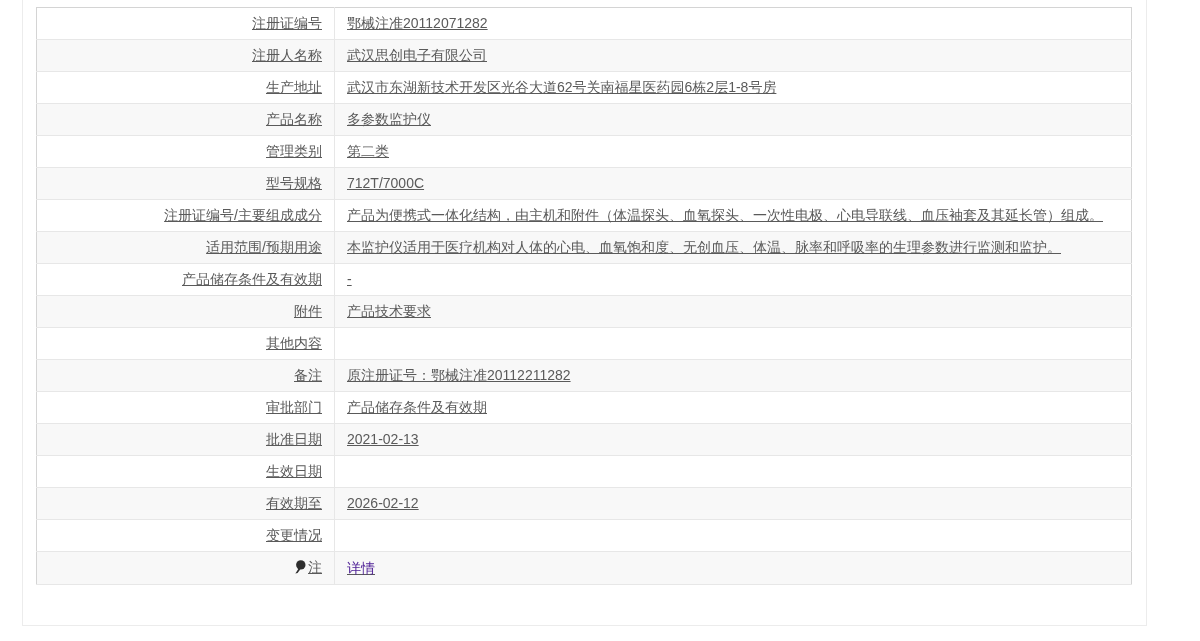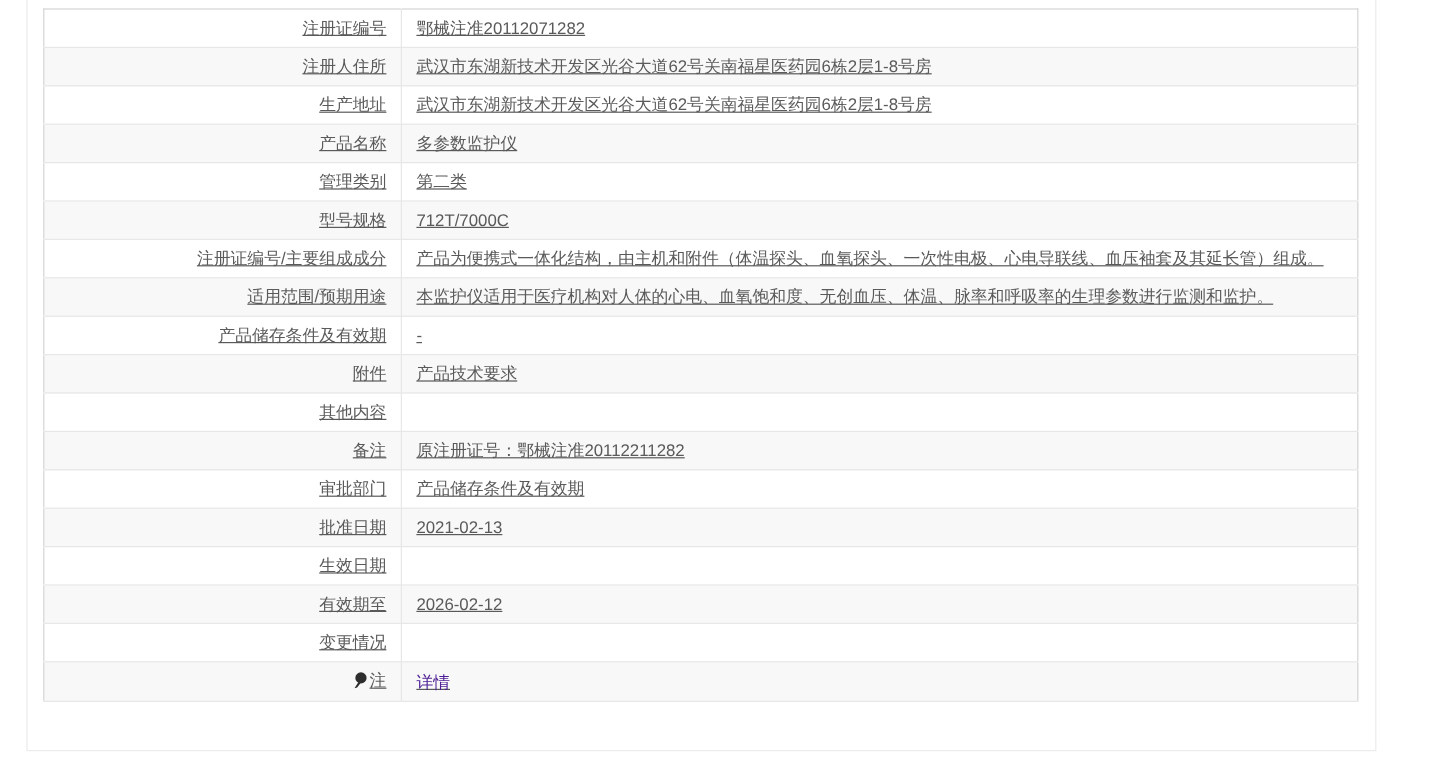--- a/index.html
+++ b/index.html
@@ -62,22 +62,22 @@
 
 <div class="panel"></div>
 
 <table class="detail">
   <tbody>
     <tr>
       <td class="label-cell">注册证编号</td>
       <td class="value-cell">鄂械注准20112071282</td>
     </tr>
     <tr>
-      <td class="label-cell">注册人住所</td>
-      <td class="value-cell">武汉市东湖新技术开发区光谷大道62号关南福星医药园6栋2层1-8号房</td>
+      <td class="label-cell">注册人名称</td>
+      <td class="value-cell">武汉思创电子有限公司</td>
     </tr>
     <tr>
       <td class="label-cell">生产地址</td>
       <td class="value-cell">武汉市东湖新技术开发区光谷大道62号关南福星医药园6栋2层1-8号房</td>
     </tr>
     <tr>
       <td class="label-cell">产品名称</td>
       <td class="value-cell">多参数监护仪</td>
     </tr>
     <tr>

